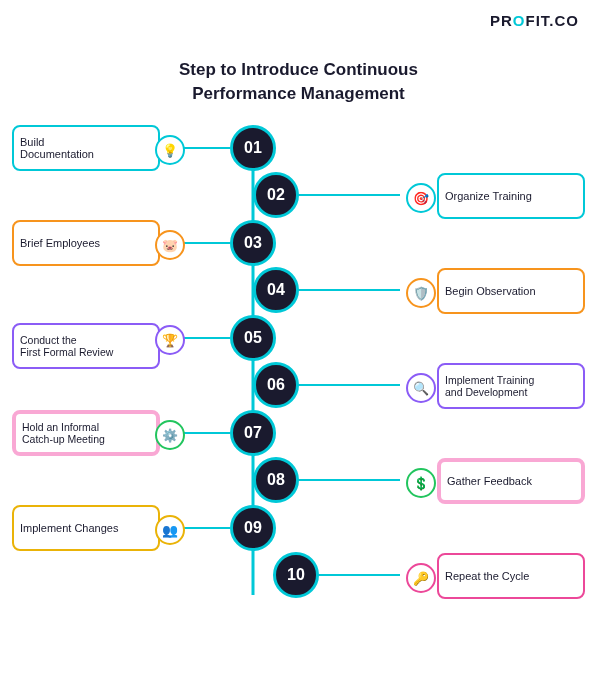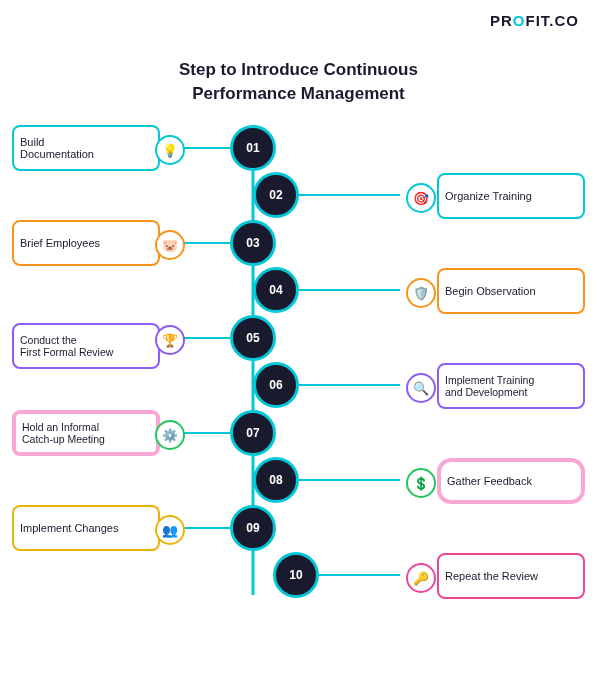--- a/index.html
+++ b/index.html
@@ -77,21 +77,21 @@
       position: absolute;
       width: 46px;
       height: 46px;
       border-radius: 50%;
       background: #1a1a2e;
       border: 3px solid #00c8d7;
       display: flex;
       align-items: center;
       justify-content: center;
       color: #fff;
-      font-size: 12px;
+      font-size: 16px;
       font-weight: 700;
       z-index: 10;
     }
 
     
     .icon-circle {
       position: absolute;
       width: 30px;
       height: 30px;
       border-radius: 50%;
@@ -202,22 +202,22 @@
   <div class="right-box border-orange" style="top:163px;">
     <span>Begin Observation</span>
   </div>
   <div class="icon-circle icon-orange" style="position:absolute;right:161px;top:173px;">🛡️</div>
 
   <div class="right-box border-purple" style="top:258px;">
     <span style="font-size:10.5px;">Implement Training<br>and Development</span>
   </div>
   <div class="icon-circle icon-purple" style="position:absolute;right:161px;top:268px;">🔍</div>
 
-  <div class="right-box border-green" style="top:353px;border-radius:14px;">
+  <div class="right-box border-green" style="top:353px;">
     <span>Gather Feedback</span>
   </div>
   <div class="icon-circle icon-green" style="position:absolute;right:161px;top:363px;">💲</div>
 
   <div class="right-box border-pink" style="top:448px;">
-    <span>Repeat the Review</span>
+    <span>Repeat the Cycle</span>
   </div>
   <div class="icon-circle icon-pink" style="position:absolute;right:161px;top:458px;">🔑</div>
 </div>
 
 </body></html>

